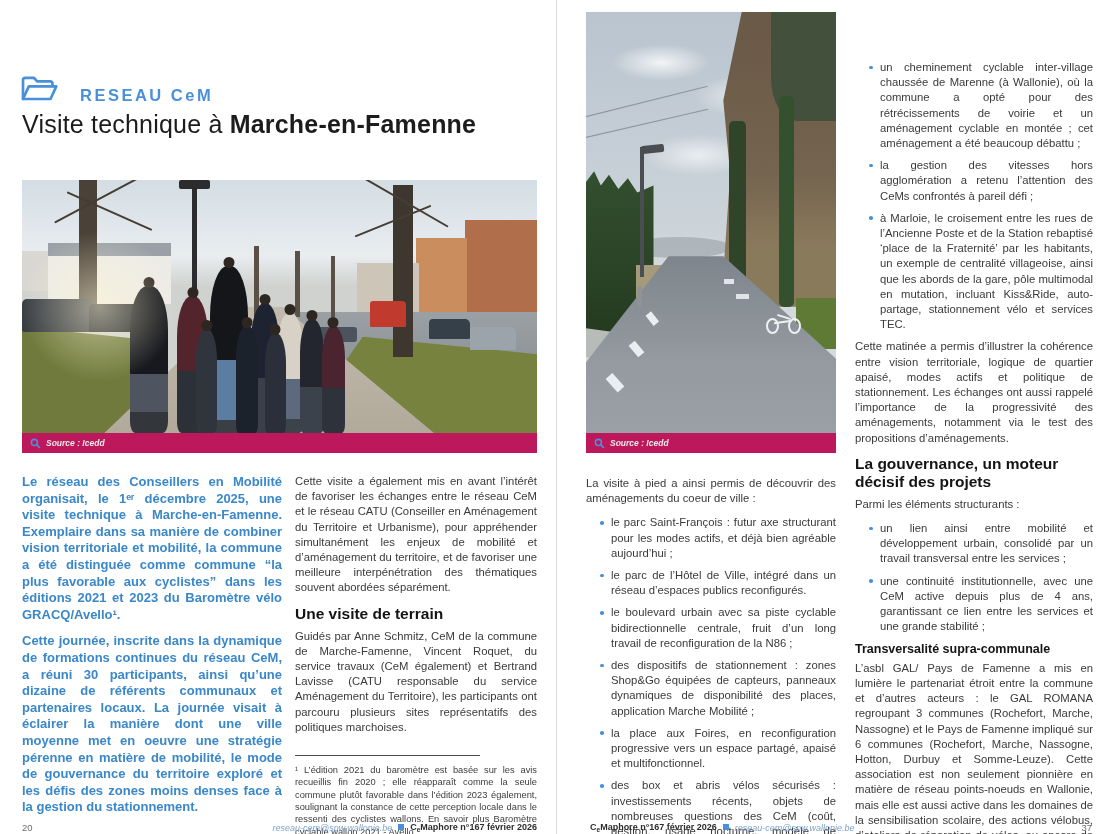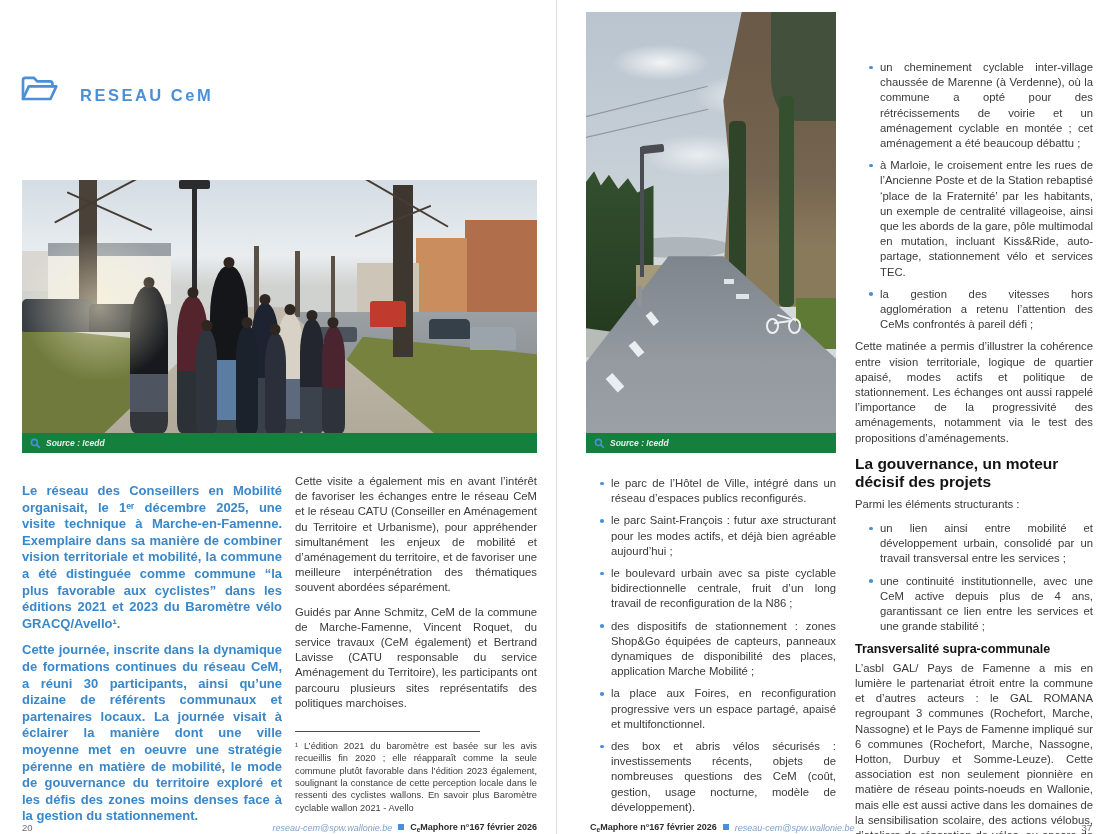--- a/index.html
+++ b/index.html
@@ -9,27 +9,27 @@
   .abs{position:absolute;}
 
   
   .kicker{position:absolute;left:80px;top:86px;font-size:16.5px;font-weight:bold;letter-spacing:2.5px;color:#4a90d9;}
   .title{position:absolute;left:22px;top:110px;font-size:25px;color:#1c1c1c;letter-spacing:.2px;}
   .title b{font-weight:bold;}
 
   
   .photo{position:absolute;overflow:hidden;background:#cfd6dc;}
   .photo *{position:absolute;}
-  .caption{position:absolute;height:20px;background:#15803d;display:flex;align-items:center;gap:5px;padding-left:8px;box-sizing:border-box;}
+  .caption{position:absolute;height:20px;background:#be185d;display:flex;align-items:center;gap:5px;padding-left:8px;box-sizing:border-box;}
   .caption span{font-size:8.5px;font-style:italic;color:#ececec;font-weight:bold;}
 
   
   .col{position:absolute;text-align:justify;}
   .intro{font-size:13px;line-height:16.6px;font-weight:bold;color:#3a87c9;}
-  .intro p{margin:9px 0 10px 0;}
+  .intro p{margin:0 0 10px 0;}
   .body{font-size:11.3px;line-height:15.2px;color:#3a3a3a;}
   .body p{margin:0 0 9px 0;}
   h2{font-size:15.5px;line-height:18px;color:#141414;margin:4px 0 6px 0;font-weight:bold;text-align:left;}
   h3{font-size:12.5px;color:#141414;margin:4px 0 4px 0;font-weight:bold;text-align:left;}
   ul{list-style:none;margin:0 0 4px 0;padding:0 0 0 14px;}
   li{position:relative;padding-left:11px;margin:0 0 7px 0;}
   li::before{content:"";position:absolute;left:0;top:5.5px;width:3.6px;height:3.6px;border-radius:50%;background:#4a90d9;}
   .rule{width:185px;height:1px;background:#4c4c4c;margin:20px 0 8px 0;}
   .footnote{font-size:9.3px;line-height:12.3px;color:#3c3c3c;text-align:justify;}
 
@@ -52,20 +52,21 @@
 <div class="spread">
   <div class="gutter"></div>
 
   <div class="abs" style="left:20px;top:74px;">
     <svg width="40" height="30" viewBox="0 0 40 30" fill="none" stroke="#4a90d9" stroke-width="2.7" stroke-linejoin="round" stroke-linecap="round">
       <path d="M3 25 V6 q0-2.2 2.2-2.2 h8.6 l3.4 3.6 h13 q2.2 0 2.2 2.2 v2.6"></path>
       <path d="M3 25 l5.8-12.6 h27.5 L30.5 25 z"></path>
     </svg>
   </div>
   <div class="kicker">RESEAU CeM</div>
+  <div class="title"><span>Visite technique à </span><b>Marche-en-Famenne</b></div>
 
   <div class="photo" style="left:22px;top:180px;width:515px;height:253px;background:linear-gradient(180deg,#d4dde4 0%,#e9edf0 30%,#cfd2cf 42%);">
     <div style="left:0;top:28%;width:7%;height:16%;background:#d9d7d1;"></div>
     <div style="left:5%;top:25%;width:24%;height:24%;background:linear-gradient(#9aa0a6 22%,#ecebe6 22%);"></div>
     <div style="right:0;top:16%;width:14%;height:44%;background:#b06f4a;"></div>
     <div style="right:13.5%;top:23%;width:10%;height:36%;background:#c98d5e;"></div>
     <div style="right:23%;top:33%;width:12%;height:22%;background:#ccc5b8;"></div>
     <div style="right:0;top:52%;width:48%;height:26%;background:linear-gradient(180deg,#9aa0a4,#8a9094);"></div>
     <div style="left:0;top:58%;width:34%;height:42%;background:#6f7a3c;clip-path:polygon(0 0,70% 12%,100% 100%,0 100%);"></div>
     <div style="right:0;top:62%;width:47%;height:38%;background:#77823f;clip-path:polygon(28% 0,100% 18%,100% 100%,0 100%);"></div>
@@ -109,20 +110,21 @@
     <span>Source : Icedd</span>
   </div>
 
   <div class="col intro" style="left:22px;top:474px;width:260px;">
     <p>Le réseau des Conseillers en Mobilité organisait, le 1ᵉʳ décembre 2025, une visite technique à Marche-en-Famenne. Exemplaire dans sa manière de combiner vision territoriale et mobilité, la commune a été distinguée comme commune “la plus favorable aux cyclistes” dans les éditions 2021 et 2023 du Baromètre vélo GRACQ/Avello¹.</p>
     <p>Cette journée, inscrite dans la dynamique de formations continues du réseau CeM, a réuni 30 participants, ainsi qu’une dizaine de référents communaux et partenaires locaux. La journée visait à éclairer la manière dont une ville moyenne met en oeuvre une stratégie pérenne en matière de mobilité, le mode de gouvernance du territoire exploré et les défis des zones moins denses face à la gestion du stationnement.</p>
   </div>
 
   <div class="col body" style="left:295px;top:474px;width:242px;">
     <p>Cette visite a également mis en avant l’intérêt de favoriser les échanges entre le réseau CeM et le réseau CATU (Conseiller en Aménagement du Territoire et Urbanisme), pour appréhender simultanément les enjeux de mobilité et d’aménagement du territoire, et de favoriser une meilleure interpénétration des thématiques souvent abordées séparément.</p>
+    <h2>Une visite de terrain</h2>
     <p>Guidés par Anne Schmitz, CeM de la commune de Marche-Famenne, Vincent Roquet, du service travaux (CeM également) et Bertrand Lavisse (CATU responsable du service Aménagement du Territoire), les participants ont parcouru plusieurs sites représentatifs des politiques marchoises.</p>
     <div class="rule"></div>
     <div class="footnote">¹ L’édition 2021 du baromètre est basée sur les avis recueillis fin 2020 ; elle réapparaît comme la seule commune plutôt favorable dans l’édition 2023 également, soulignant la constance de cette perception locale dans le ressenti des cyclistes wallons. En savoir plus Baromètre cyclable wallon 2021 - Avello</div>
   </div>
 
   <div class="footer" style="left:22px;">
     <span class="pagenum">20</span>
   </div>
   <div class="footer" style="right:577px;">
     <span class="email">reseau-cem@spw.wallonie.be</span>
@@ -160,36 +162,37 @@
   </div>
   <div class="caption" style="left:586px;top:433px;width:250px;">
     <svg width="11" height="11" viewBox="0 0 12 12">
         <circle cx="4.8" cy="4.8" r="3.3" stroke="#4a90d9" stroke-width="1.7" fill="none"></circle>
         <line x1="7.4" y1="7.4" x2="10.8" y2="10.8" stroke="#4a90d9" stroke-width="1.9"></line>
       </svg>
     <span>Source : Icedd</span>
   </div>
 
   <div class="col body" style="left:586px;top:476px;width:250px;">
+    <p>La visite à pied a ainsi permis de découvrir des aménagements du coeur de ville :</p>
     <ul>
+      <li>le parc Saint-François : futur axe structurant pour les modes actifs, et déjà bien agréable aujourd’hui ;</li>
       <li>le parc de l’Hôtel de Ville, intégré dans un réseau d’espaces publics reconfigurés.</li>
-      <li>le parc Saint-François : futur axe structurant pour les modes actifs, et déjà bien agréable aujourd’hui ;</li>
       <li>le boulevard urbain avec sa piste cyclable bidirectionnelle centrale, fruit d’un long travail de reconfiguration de la N86 ;</li>
       <li>des dispositifs de stationnement : zones Shop&amp;Go équipées de capteurs, panneaux dynamiques de disponibilité des places, application Marche Mobilité ;</li>
       <li>la place aux Foires, en reconfiguration progressive vers un espace partagé, apaisé et multifonctionnel.</li>
       <li>des box et abris vélos sécurisés : investissements récents, objets de nombreuses questions des CeM (coût, gestion, usage nocturne, modèle de développement).</li>
     </ul>
 
   </div>
 
   <div class="col body" style="left:855px;top:60px;width:238px;">
     <ul>
-      <li>un cheminement cyclable inter-village chaussée de Marenne (à Verdenne), où la commune a opté pour des rétrécissements de voirie et un aménagement cyclable en montée ; cet aménagement a été beaucoup débattu ;</li>
+      <li>un cheminement cyclable inter-village chaussée de Marenne (à Wallonie), où la commune a opté pour des rétrécissements de voirie et un aménagement cyclable en montée ; cet aménagement a été beaucoup débattu ;</li>
+      <li>la gestion des vitesses hors agglomération a retenu l’attention des CeMs confrontés à pareil défi ;</li>
       <li>à Marloie, le croisement entre les rues de l’Ancienne Poste et de la Station rebaptisé ‘place de la Fraternité’ par les habitants, un exemple de centralité villageoise, ainsi que les abords de la gare, pôle multimodal en mutation, incluant Kiss&amp;Ride, auto-partage, stationnement vélo et services TEC.</li>
-      <li>la gestion des vitesses hors agglomération a retenu l’attention des CeMs confrontés à pareil défi ;</li>
     </ul>
     <p>Cette matinée a permis d’illustrer la cohérence entre vision territoriale, logique de quartier apaisé, modes actifs et politique de stationnement. Les échanges ont aussi rappelé l’importance de la progressivité des aménagements, notamment via le test des propositions d’aménagements.</p>
     <h2>La gouvernance, un moteur décisif des projets</h2>
     <p>Parmi les éléments structurants :</p>
     <ul>
       <li>un lien ainsi entre mobilité et développement urbain, consolidé par un travail transversal entre les services ;</li>
       <li>une continuité institutionnelle, avec une CeM active depuis plus de 4 ans, garantissant ce lien entre les services et une grande stabilité ;</li>
     </ul>
     <h3>Transversalité supra-communale</h3>
     <p>L’asbl GAL/ Pays de Famenne a mis en lumière le partenariat étroit entre la commune et d’autres acteurs : le GAL ROMANA regroupant 3 communes (Rochefort, Marche, Nassogne) et le Pays de Famenne impliqué sur 6 communes (Rochefort, Marche, Nassogne, Hotton, Durbuy et Somme-Leuze). Cette association est non seulement pionnière en matière de réseau points-noeuds en Wallonie, mais elle est aussi active dans les domaines de la sensibilisation scolaire, des actions vélobus, d’ateliers de réparation de vélos, ou encore de la coordination supra-communale.</p>

